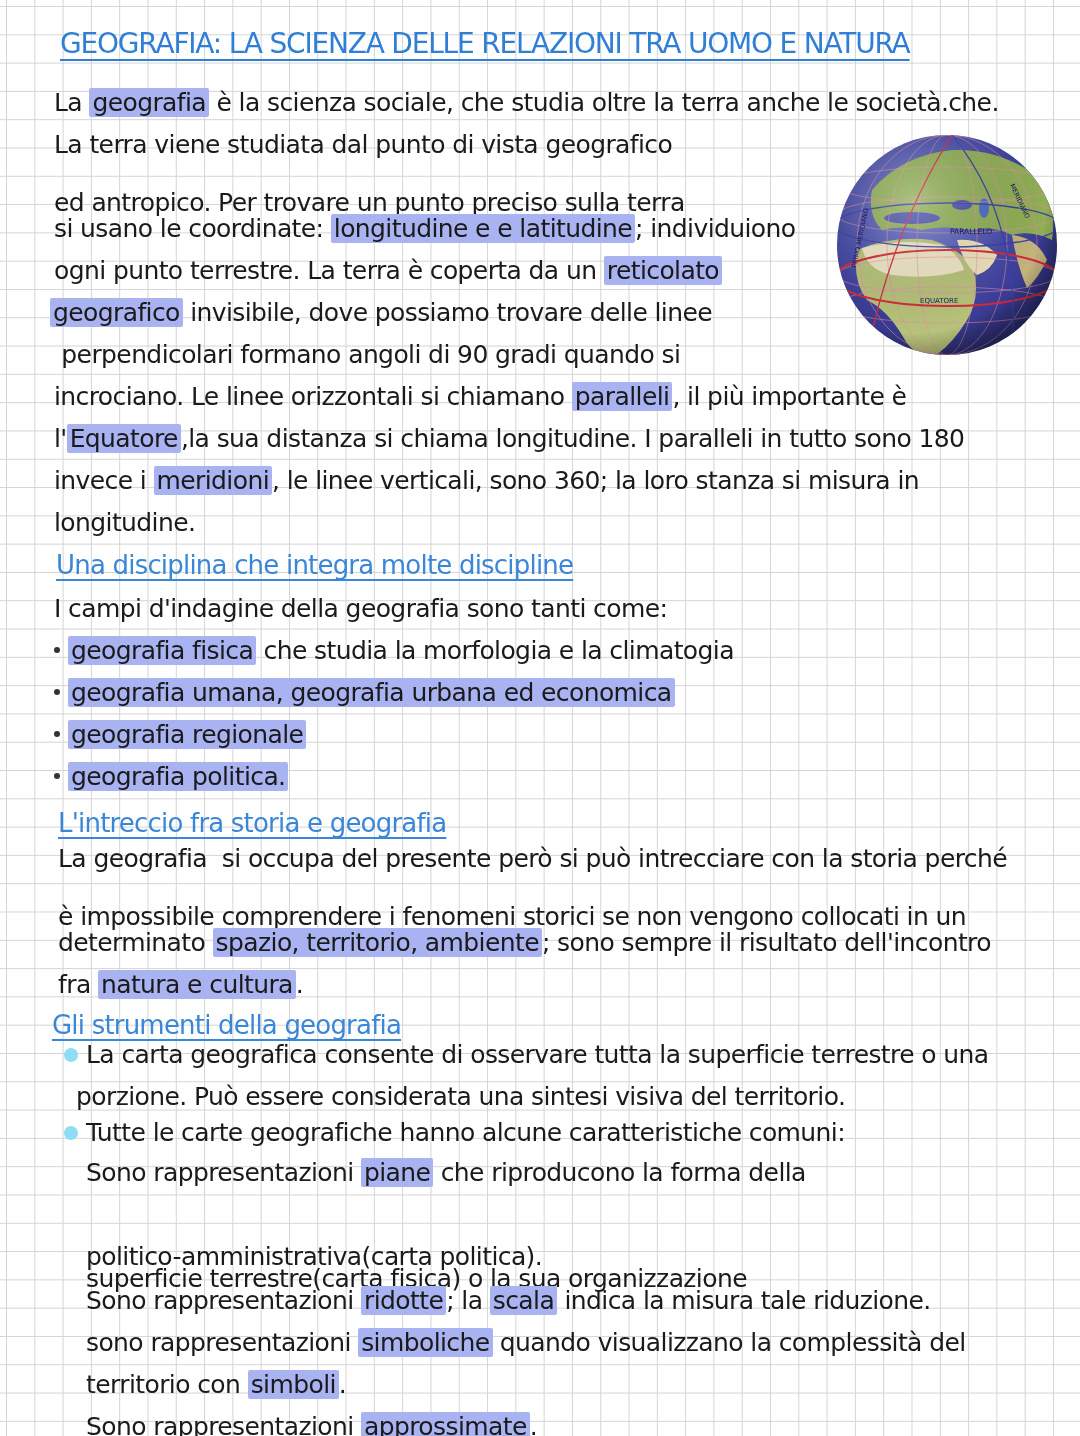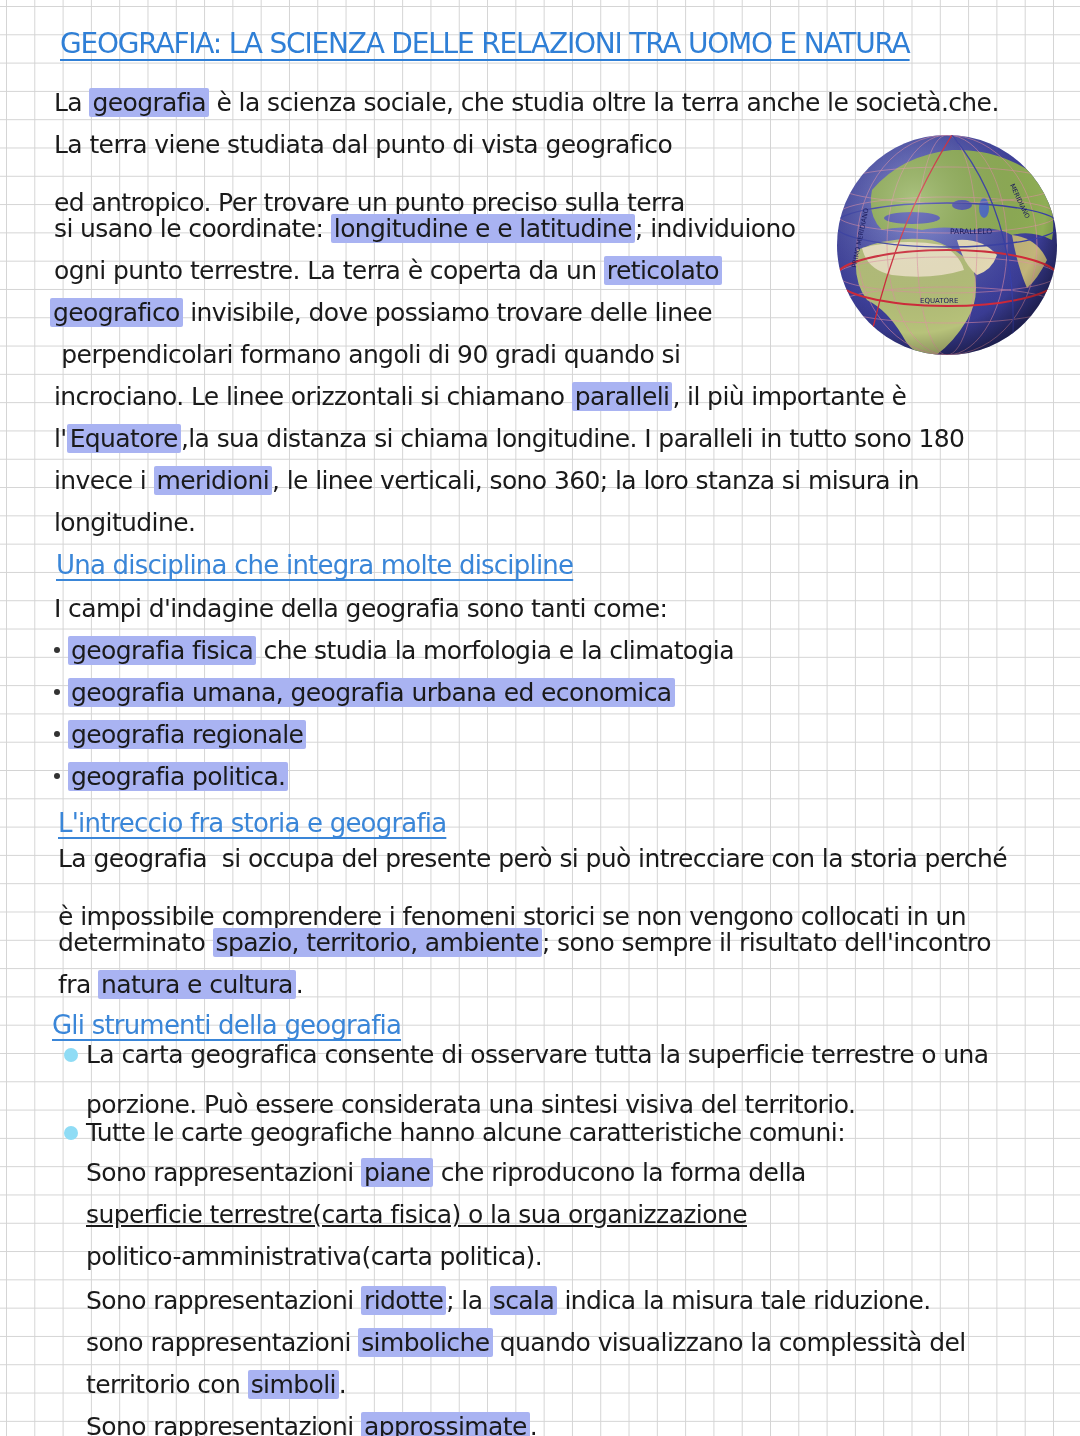--- a/index.html
+++ b/index.html
@@ -133,23 +133,23 @@
   <div class="line" style="left:58px;top:844px;white-space:pre;">La geografia  si occupa del presente però si può intrecciare con la storia perché</div>
   <div class="line" style="left:58px;top:886px;margin-top:16px;">è impossibile comprendere i fenomeni storici se non vengono collocati in un</div>
   <div class="line" style="left:58px;top:928px;"><span>determinato </span><span class="hl">spazio, territorio, ambiente</span><span>; sono sempre il risultato dell'incontro</span></div>
   <div class="line" style="left:58px;top:970px;"><span>fra </span><span class="hl">natura e cultura</span><span>.</span></div>
 </div>
 
 <div>
   <div class="heading" style="left:52px;top:1008px;">Gli strumenti della geografia</div>
   <span class="round-bullet" style="left:64px;top:1048px;"></span>
   <div class="line" style="left:86px;top:1040px;">La carta geografica consente di osservare tutta la superficie terrestre o una</div>
-  <div class="line" style="left:86px;top:1082px;margin-top:8px;">porzione. Può essere considerata una sintesi visiva del territorio.</div>
+  <div class="line" style="left:76px;top:1082px;">porzione. Può essere considerata una sintesi visiva del territorio.</div>
   <span class="round-bullet" style="left:64px;top:1126px;"></span>
   <div class="line" style="left:86px;top:1118px;">Tutte le carte geografiche hanno alcune caratteristiche comuni:</div>
   <div class="line" style="left:86px;top:1158px;"><span>Sono rappresentazioni </span><span class="hl">piane</span><span> che riproducono la forma della</span></div>
-  <div class="line" style="left:86px;top:1200px;text-decoration:underline;">superficie terrestre(carta fisica) o la sua organizzazione</div>
+  <div class="line" style="left:86px;top:1264px;">superficie terrestre(carta fisica) o la sua organizzazione</div>
   <div class="line" style="left:86px;top:1242px;">politico-amministrativa(carta politica).</div>
   <div class="line" style="left:86px;top:1286px;"><span>Sono rappresentazioni </span><span class="hl">ridotte</span><span>; la </span><span class="hl">scala</span><span> indica la misura tale riduzione.</span></div>
   <div class="line" style="left:86px;top:1328px;"><span>sono rappresentazioni </span><span class="hl">simboliche</span><span> quando visualizzano la complessità del</span></div>
   <div class="line" style="left:86px;top:1370px;"><span>territorio con </span><span class="hl">simboli</span><span>.</span></div>
   <div class="line" style="left:86px;top:1412px;"><span>Sono rappresentazioni </span><span class="hl">approssimate</span><span>.</span></div>
 </div>
 
 </body></html>

